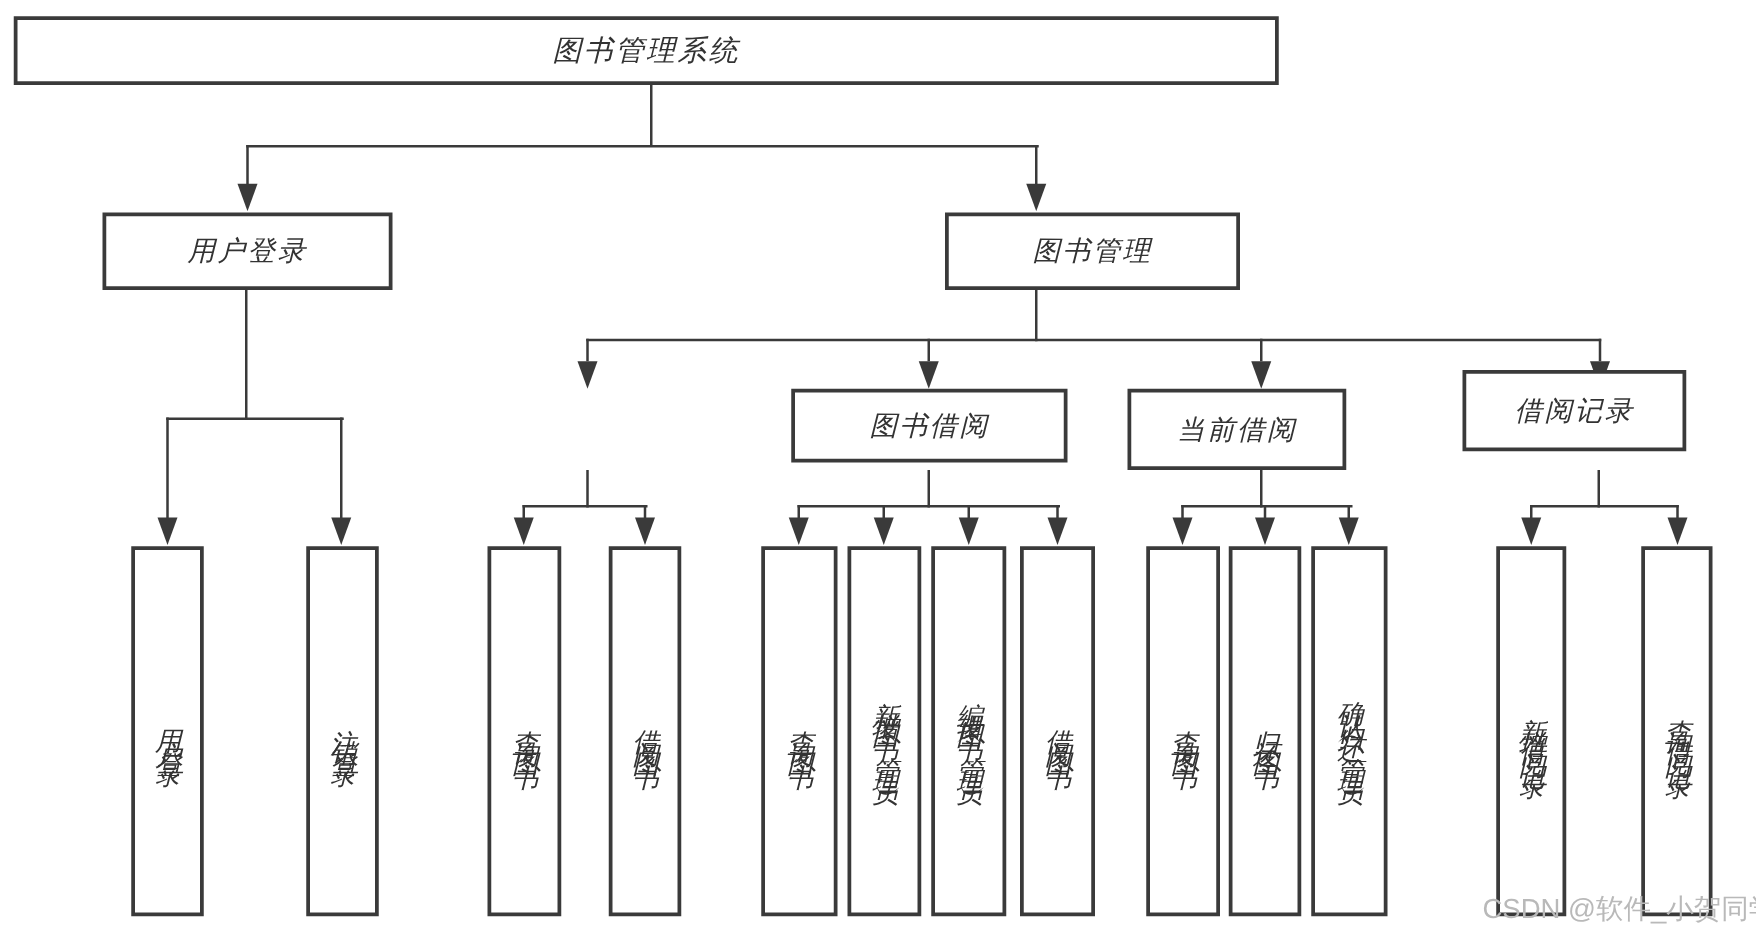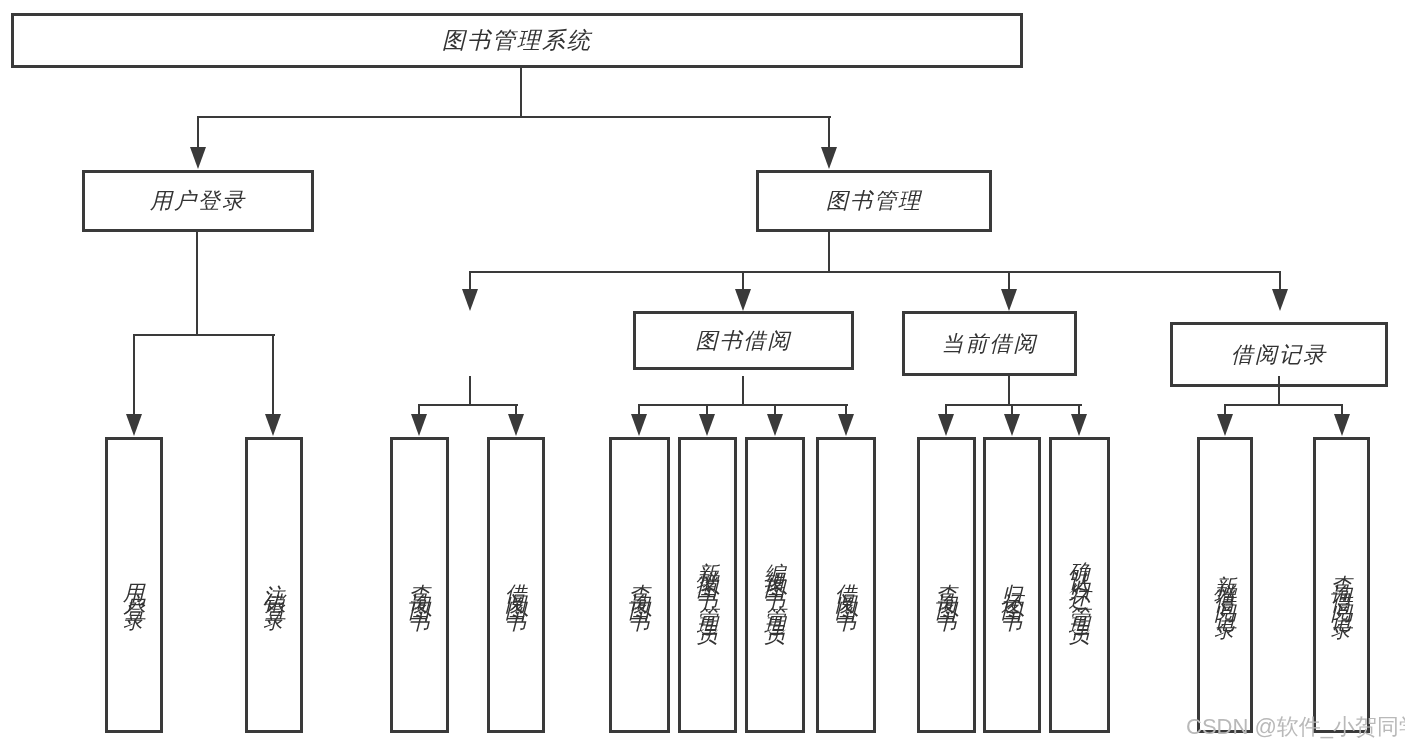--- a/index.html
+++ b/index.html
@@ -94,21 +94,21 @@
   <div class="arrow" style="left:735px; top:289px;"></div>
   <div class="arrow" style="left:1001px; top:289px;"></div>
   <div class="arrow" style="left:1272px; top:289px;"></div>
 
   <div class="box hbox" style="left:633px; top:311px; width:221px; height:59px;">
     <span>图书借阅</span>
   </div>
   <div class="box hbox" style="left:902px; top:311px; width:175px; height:65px;">
     <span>当前借阅</span>
   </div>
-  <div class="box hbox" style="left:1170px; top:322px; width:218px; height:65px;">
+  <div class="box hbox" style="left:1170px; top:296px; width:179px; height:65px;">
     <span>借阅记录</span>
   </div>
 
   <div class="line" style="left:469px; top:376px; width:2px; height:30px;"></div>
   <div class="line" style="left:418px; top:404px; width:100px; height:2px;"></div>
   <div class="line" style="left:418px; top:404px; width:2px; height:11px;"></div>
   <div class="line" style="left:515px; top:404px; width:2px; height:11px;"></div>
   <div class="arrow" style="left:411px; top:414px;"></div>
   <div class="arrow" style="left:508px; top:414px;"></div>
 

